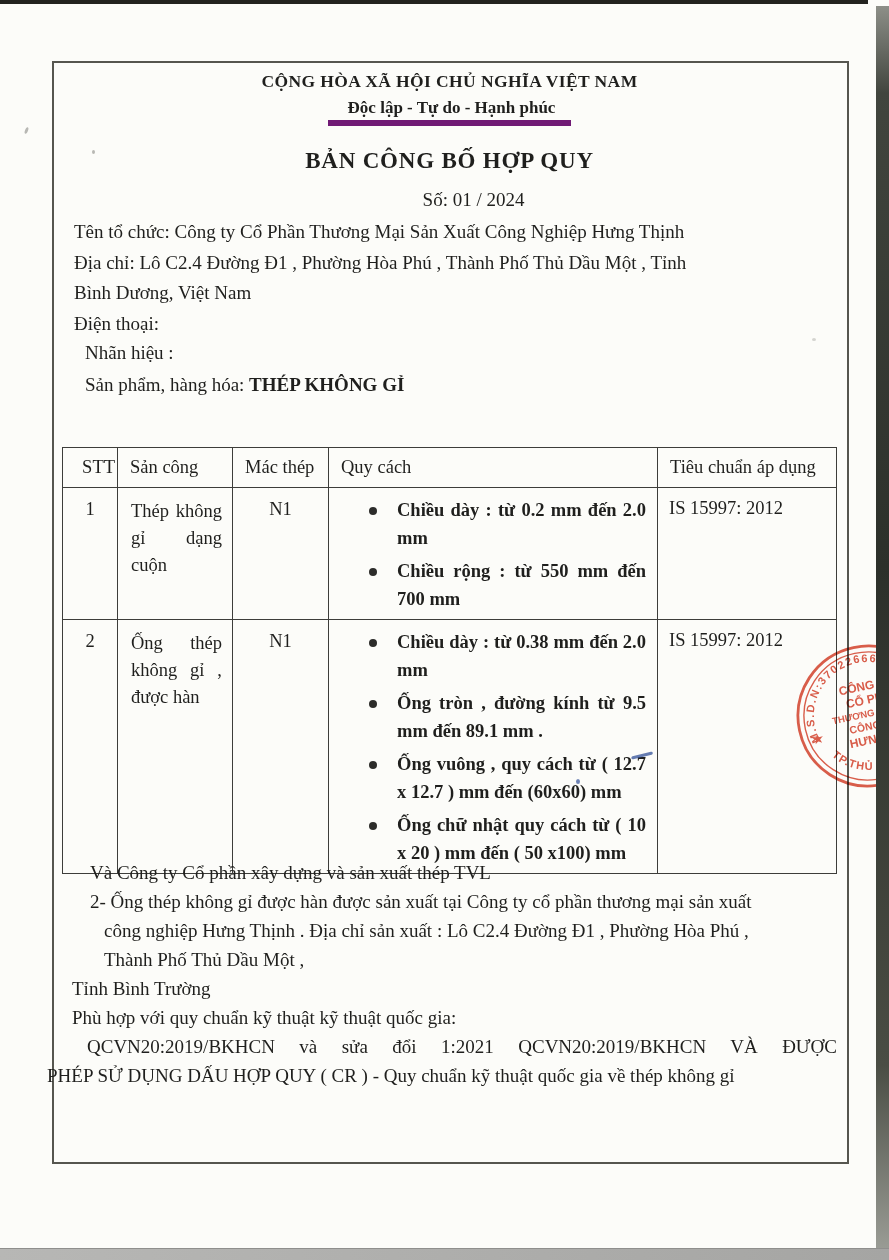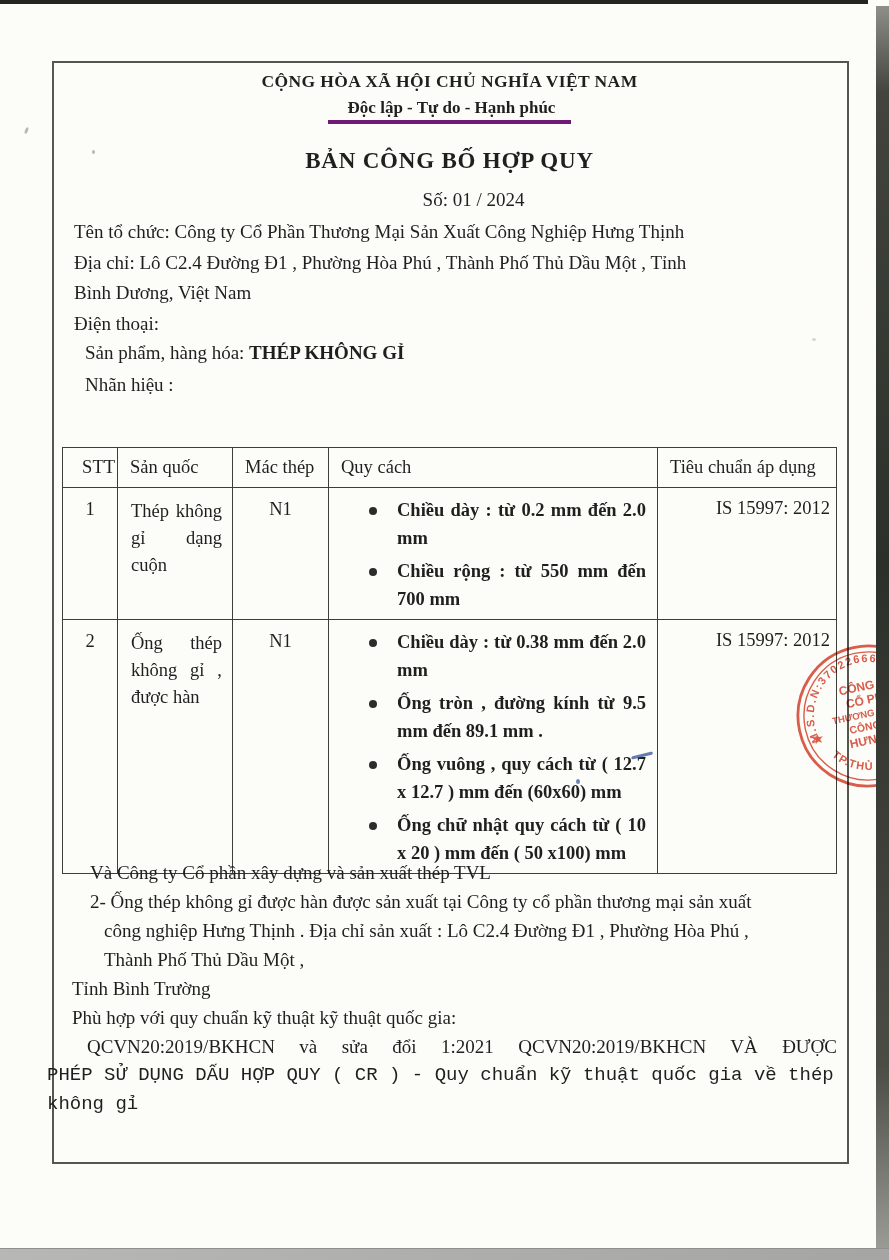--- a/index.html
+++ b/index.html
@@ -12,47 +12,47 @@
   .edge-top{position:absolute;left:0;top:0;width:868px;height:4px;background:#23231f;}
   .edge-right{position:absolute;right:0;top:6px;width:13px;height:1246px;
     background:linear-gradient(180deg,#8d8f88 0%,#41453e 7%,#2c302a 45%,#4a4d44 85%,#9b9d96 100%);z-index:30;}
   .edge-bottom{position:absolute;left:0;bottom:0;width:889px;height:11px;
     background:linear-gradient(90deg,#b7b7b5,#a5a5a3);border-top:1px solid #8f8f8d;z-index:31;}
   
   .frame{position:absolute;left:52px;top:61px;width:793px;height:1099px;border:2px solid #56564f;}
   .center{position:absolute;left:52px;width:795px;text-align:center;}
   .nat1{top:71px;font-size:17.5px;font-weight:bold;letter-spacing:.4px;}
   .nat2{top:98px;font-size:17px;font-weight:bold;}
-  .nat2 span{border-bottom:4px solid #701a75;padding:0 16px 3px 20px;}
+  .nat2 span{border-bottom:6px solid #701a75;padding:0 16px 3px 20px;}
   .doc-title{top:148px;font-size:23px;font-weight:bold;letter-spacing:.8px;}
   .doc-num{top:189px;font-size:19px;margin-left:24px;}
   
   .info{position:absolute;left:74px;top:217px;width:716px;font-size:19px;line-height:30.5px;}
   .product{position:absolute;left:85px;top:337px;width:700px;font-size:19px;line-height:31.5px;}
   .bold{font-weight:bold;}
   
   table.spec-table{position:absolute;left:62px;top:447px;width:774px;border-collapse:collapse;table-layout:fixed;}
   .spec-table td,.spec-table th{border:1.5px solid #3d3d3a;vertical-align:top;
     font-size:18.5px;font-weight:normal;padding:0;}
   .spec-table th{vertical-align:middle;text-align:left;padding:6px 8px 6px 12px;}
   .spec-table th.cen{text-align:right;padding-left:2px;padding-right:2px;}
   td.cel-stt,td.cel-grade{text-align:center;padding-top:11px;}
   td.cel-prod{padding:10px 10px 0 13px;text-align:justify;line-height:27px;}
-  td.cel-std{padding:10px 6px 16px 11px;text-align:right;}
+  td.cel-std{padding:10px 6px 16px 11px;}
   td.cel-specs{padding:9px 8px 0 12px;}
   .spec{display:flex;margin-bottom:6px;line-height:27.5px;font-weight:bold;}
   .spec-b{flex:none;width:8px;height:8px;border-radius:50%;background:#2c2c2a;margin:10px 20px 0 28px;}
   .spec-t{flex:1;text-align:justify;padding-right:3px;}
   
   .notes{position:absolute;left:47px;top:850px;width:794px;font-size:19px;line-height:29px;padding-top:8px;}
   .n-item{padding-left:43px;}
   .n-cont{padding-left:57px;}
   .n-flush{padding-left:25px;}
   .n-qcvn1{padding-left:40px;padding-right:4px;text-align:justify;text-align-last:justify;}
-  .n-qcvn2{padding-left:0;font-family:Liberation Mono, monospace;}
+  .n-qcvn2{padding-left:0;}
   
   .stamp{position:absolute;left:793px;top:640px;width:84px;height:162px;overflow:hidden;
     mix-blend-mode:multiply;opacity:.92;z-index:20;}
   
   .pen-dash{position:absolute;left:631px;top:754px;width:22px;height:2.5px;background:#3d5a9e;
     transform:rotate(-14deg);border-radius:2px;opacity:.8;}
   .pen-dot{position:absolute;left:576px;top:779px;width:4px;height:5px;background:#3d5a9e;border-radius:50%;opacity:.75;}
   .speck{position:absolute;background:#8a8a85;border-radius:50%;opacity:.6;}
   .sp1{left:25px;top:127px;width:3px;height:7px;transform:rotate(20deg);}
   .sp2{left:92px;top:150px;width:3px;height:4px;}
@@ -74,36 +74,36 @@
 <div class="center doc-num">Số: 01 / 2024</div>
 
 <div class="info">
   <div>Tên tổ chức: Công ty Cổ Phần Thương Mại Sản Xuất Công Nghiệp Hưng Thịnh</div>
   <div>Địa chỉ: Lô C2.4 Đường Đ1 , Phường Hòa Phú , Thành Phố Thủ Dầu Một , Tỉnh</div>
   <div>Bình Dương, Việt Nam</div>
   <div>Điện thoại:</div>
 </div>
 
 <div class="product">
+  <div>Nhãn hiệu :</div>
   <div><span>Sản phẩm, hàng hóa: </span><span class="bold">THÉP KHÔNG GỈ</span></div>
-  <div>Nhãn hiệu :</div>
 </div>
 
 <table class="spec-table">
   <colgroup>
     <col style="width:55px">
       <col style="width:115px">
       <col style="width:96px">
       <col style="width:329px">
       <col style="width:179px">
   </colgroup>
   <tbody>
       <tr style="height:40px">
     <th class="cen">STT</th>
-    <th>Sản quốc</th>
+    <th>Sản công</th>
     <th>Mác thép</th>
     <th>Quy cách</th>
     <th>Tiêu chuẩn áp dụng</th>
   </tr>
   <tr style="height:96px">
     <td class="cel-stt">1</td>
     <td class="cel-prod">Thép không gỉ dạng cuộn</td>
     <td class="cel-grade">N1</td>
     <td class="cel-specs">
       <div class="spec">

